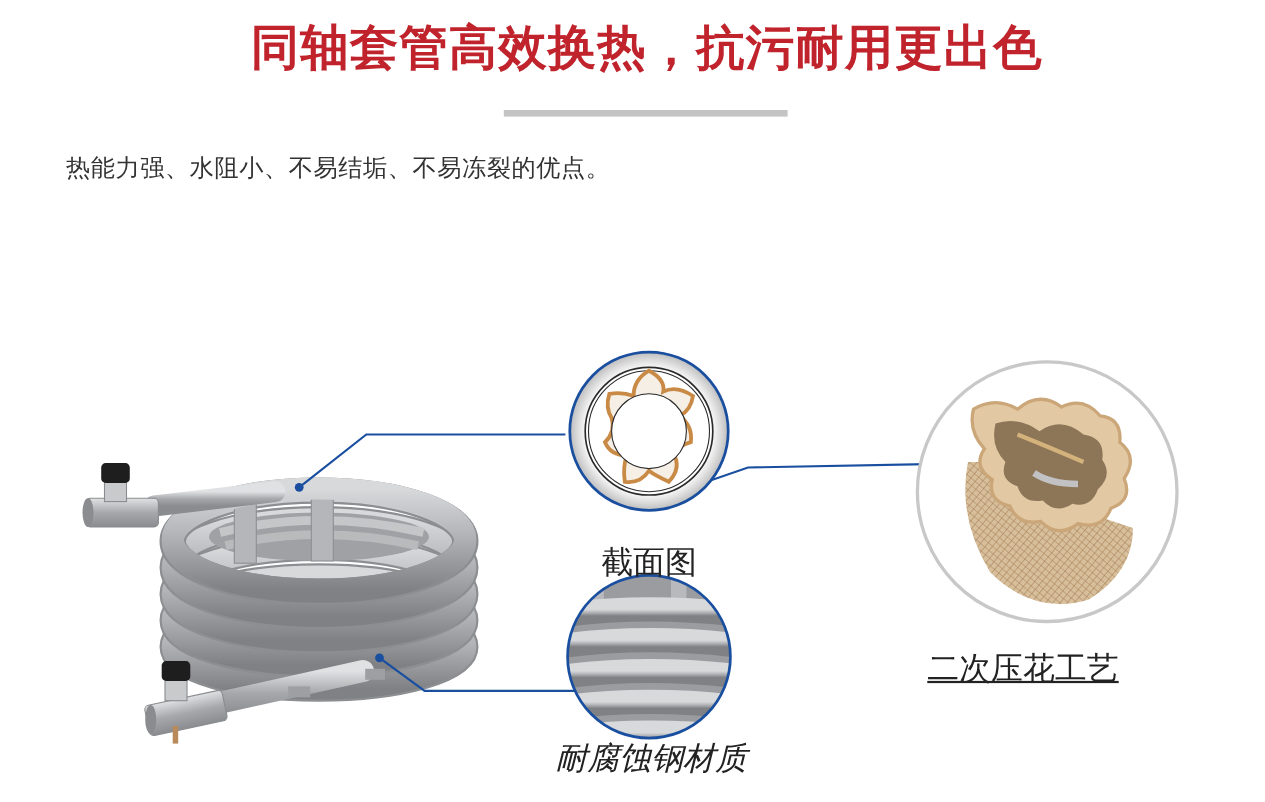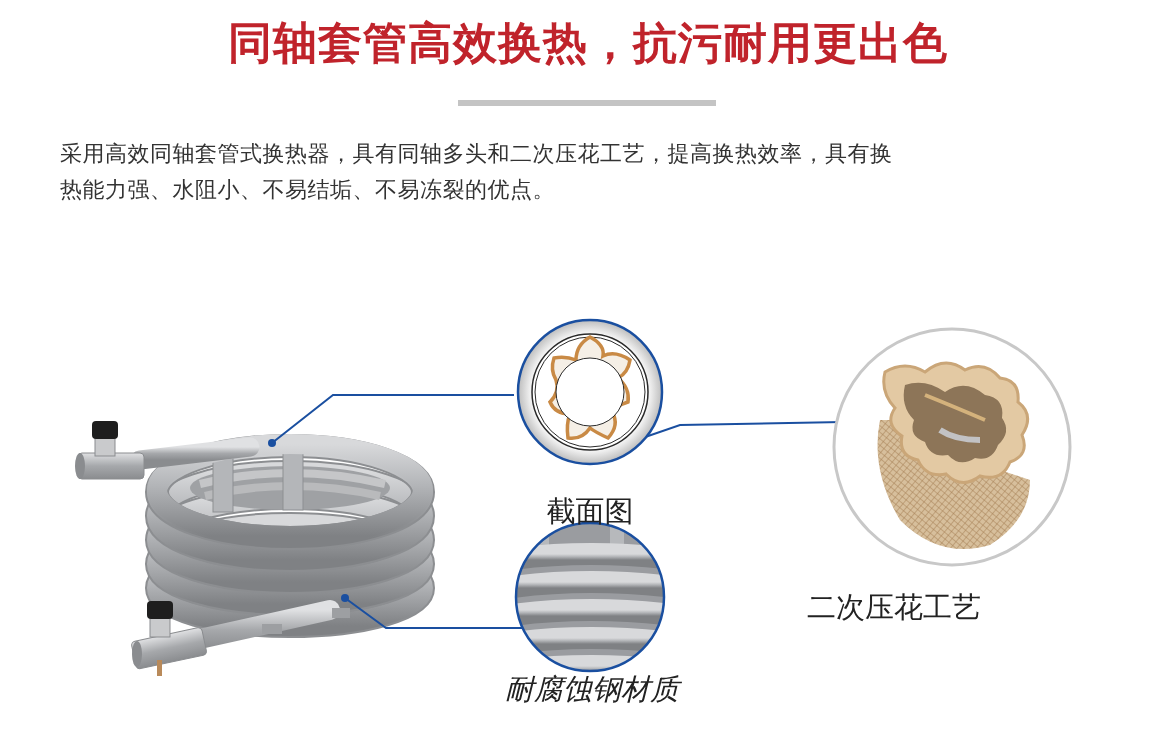--- a/index.html
+++ b/index.html
@@ -13,21 +13,20 @@
   svg.art { position:absolute; left:0; top:0; }
   .label { position:absolute; font-size:29px; color:#222222; white-space:nowrap; transform:translateX(-50%); }
 </style>
 </head>
 <body>
 
 <div class="title">同轴套管高效换热，抗污耐用更出色</div>
 <div class="divider"></div>
 
 <div class="para">
-  <span>采用高效同轴套管式换热器，具有同轴多头和二次压花工艺，提高换热效率，具有换</span>
   <span>热能力强、水阻小、不易结垢、不易冻裂的优点。</span>
 </div>
 
 <svg class="art" width="1150" height="729" viewBox="0 0 1150 729">
   <defs>
     <linearGradient id="pipe" x1="0" y1="0" x2="0" y2="1">
       <stop offset="0" stop-color="#d8d9db"></stop>
       <stop offset="0.45" stop-color="#b3b5b8"></stop>
       <stop offset="1" stop-color="#7f8184"></stop>
     </linearGradient>
@@ -140,13 +139,13 @@
       <path d="M885 372 Q905 360 925 372 Q945 355 965 370 Q985 360 1000 378 Q1020 380 1018 402 Q1035 415 1022 435 Q1030 455 1010 462 Q1002 482 980 476 Q962 490 946 474 Q926 478 918 460 Q898 456 902 436 Q884 424 895 408 Q880 392 885 372 Z" fill="#e3c9a3" stroke="#caa678" stroke-width="3"></path>
       <path d="M905 385 Q925 378 945 392 Q965 378 985 395 Q1005 398 1002 418 Q1012 432 998 445 Q992 462 975 458 Q960 468 948 455 Q930 458 925 442 Q908 436 914 420 Q900 406 905 385 Z" fill="#8d7558"></path>
       <path d="M925 395 Q950 405 985 420" stroke="#d4b27c" stroke-width="4" fill="none"></path>
       <path d="M940 430 Q955 440 980 440" stroke="#c2c2c4" stroke-width="6" fill="none"></path>
     </g>
   </g>
 </svg>
 
 <div class="label" style="left:590px; top:492px;">截面图</div>
 <div class="label" style="left:592px; top:670px;font-style:italic;">耐腐蚀钢材质</div>
-<div class="label" style="left:894px; top:588px;">二次压花工艺</div>
+<div class="label" style="left:930px; top:588px;text-decoration:underline;">二次压花工艺</div>
 
 </body></html>

